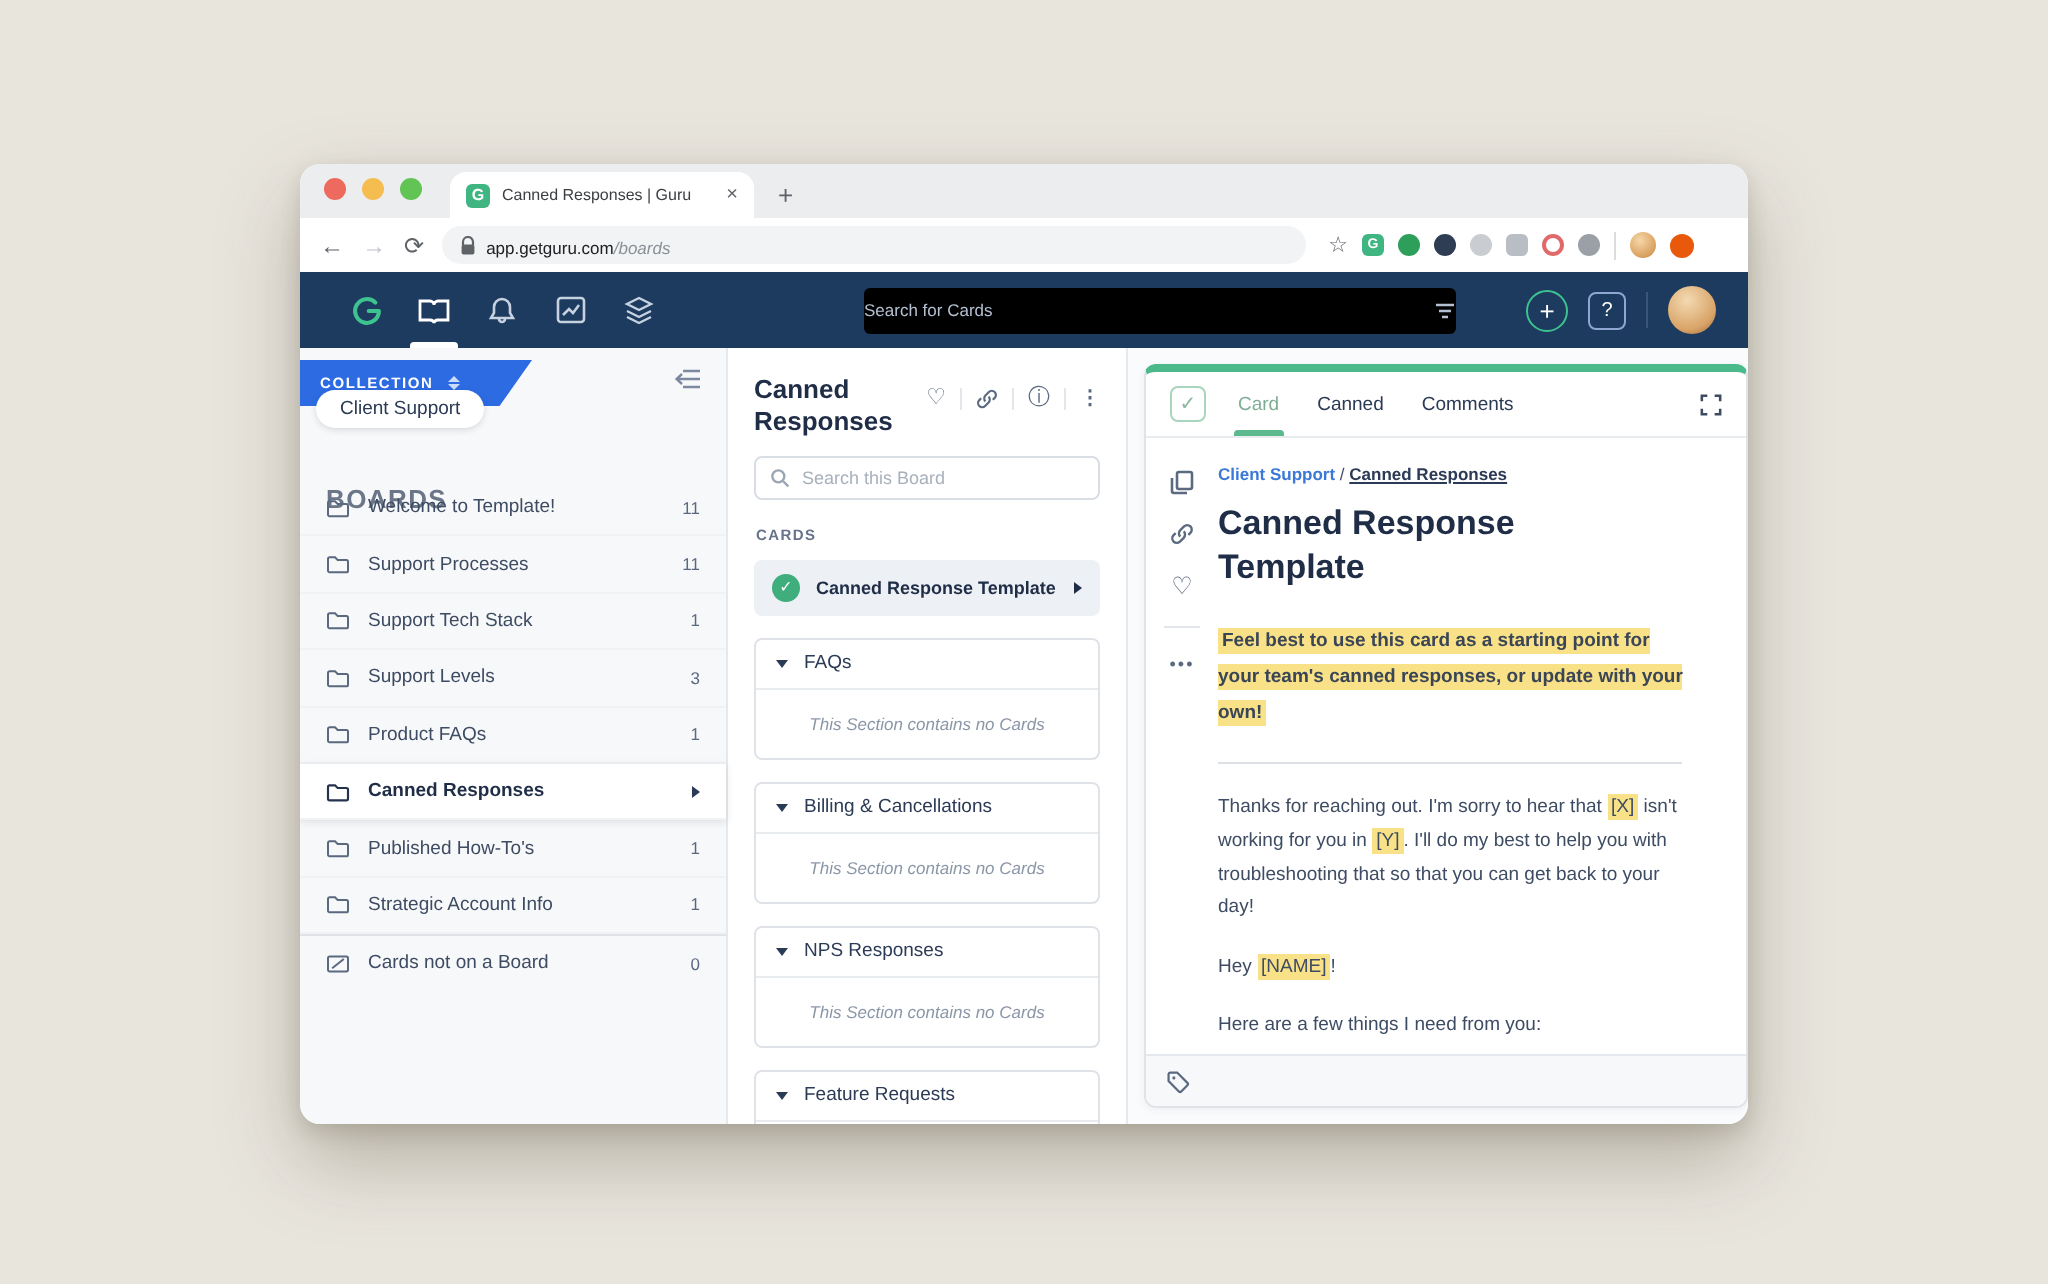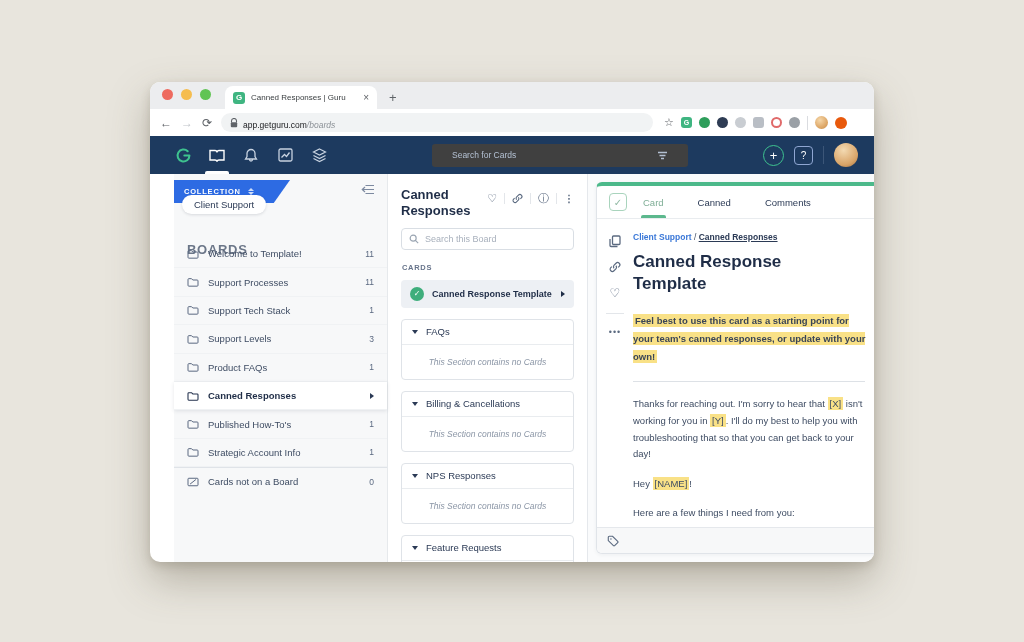--- a/index.html
+++ b/index.html
@@ -33,34 +33,34 @@
   .ext.circle { border-radius:50%; }
   .tb-divider { width:1px; height:14px; background:#dadce0; }
   .avatar-sm { width:13px; height:13px; border-radius:50%; background:radial-gradient(circle at 38% 32%, #f6d7a9, #d9a05e 70%, #a9713a); }
   .profile-dot { width:12px; height:12px; border-radius:50%; background:#e8590c; }
 
   
   .navbar { height:38px; background:#1d3a5f; display:flex; align-items:center; padding:0 16px; }
   .nb-icon { color:#c7d2e0; display:flex; align-items:center; justify-content:center; width:34px; height:100%; position:relative; }
   .nb-icon.active { color:#fff; }
   .nb-icon.active::after { content:""; position:absolute; bottom:0; left:5px; right:5px; height:3px; background:#fff; border-radius:2px 2px 0 0; }
-  .nb-search { margin-left:96px; width:256px; height:23px; background:#404040; border-radius:3px; display:flex; align-items:center; padding:0 20px; gap:6px; }
+  .nb-search { margin-left:96px; width:296px; height:23px; background:#000000; border-radius:3px; display:flex; align-items:center; padding:0 0; gap:6px; }
   .nb-search input { flex:1; background:transparent; border:0; outline:none; color:#dbe3ee; font-size:8.5px; font-family:inherit; }
   .nb-search input::placeholder { color:#b3c0d2; }
   .nb-right { margin-left:auto; display:flex; align-items:center; gap:10px; }
   .plus-btn { width:21px; height:21px; border-radius:50%; border:1.5px solid #3ec28f; color:#fff; font-size:13px; display:flex; align-items:center; justify-content:center; line-height:1; }
   .help-btn { width:19px; height:19px; border-radius:4px; border:1.5px solid #8fa6d2; color:#fff; font-size:10px; display:flex; align-items:center; justify-content:center; }
   .nb-divider { width:1px; height:18px; background:#3c5678; }
   .avatar-lg { width:24px; height:24px; border-radius:50%; background:radial-gradient(circle at 40% 30%, #f3dab2, #d9a468 65%, #9c6a3c); border:1px solid #52котор; }
 
   
   .content { display:flex; height:388px; }
 
   
-  .sidebar { width:214px; background:#f7f8f9; border-right:1px solid #e6e9ec; position:relative; flex:none;margin-left:24px; }
+  .sidebar { width:214px; background:#f7f8f9; border-right:1px solid #e6e9ec; position:relative; flex:none; }
   .coll-banner { position:absolute; left:0; top:6px; width:116px; height:23px; background:#2d6be3;
     clip-path:polygon(0 0,100% 0,86% 100%,0 100%); display:flex; align-items:center; padding:0 10px; gap:7px; }
   .coll-banner .lbl { color:#fff; font-size:7.5px; font-weight:bold; letter-spacing:.8px; }
   .updown { display:flex; flex-direction:column; gap:1px; }
   .updown i { width:0; height:0; border-left:3px solid transparent; border-right:3px solid transparent; }
   .updown .up { border-bottom:3.5px solid #cddcf8; }
   .updown .dn { border-top:3.5px solid #cddcf8; }
   .collapse-ic { position:absolute; right:12px; top:10px; color:#7c89a0; }
   .cs-pill { position:absolute; left:8px; top:21px; background:#fff; border-radius:12px; padding:4px 12px;
     font-size:9.5px; color:#2b3a55; box-shadow:0 1px 3px rgba(40,50,70,.15); }
@@ -95,21 +95,21 @@
   .tri-dn { width:0; height:0; border-left:3.5px solid transparent; border-right:3.5px solid transparent; border-top:4.5px solid #2b3a55; }
   .sec-title { font-size:9.5px; font-weight:normal; color:#2b3a55; }
   .sec-empty { height:34px; display:flex; align-items:center; justify-content:center; font-size:8.5px; font-style:italic; color:#8b96a6; }
 
   
   .cpanel { flex:1; background:#fafbfc; padding:8px; }
   .card { background:#fff; border:1px solid #e0e4e9; border-top:4px solid #4cb98a; border-radius:6px; height:100%;
     display:flex; flex-direction:column; overflow:hidden; box-shadow:0 1px 4px rgba(40,50,70,.06); }
   .card-head { height:33px; display:flex; align-items:center; padding:0 12px; border-bottom:1px solid #e9ecef; flex:none; }
   .verify-badge { width:18px; height:18px; border:1.5px solid #a9d4bd; border-radius:4px; color:#8fb8a2; font-size:10px; display:flex; align-items:center; justify-content:center; }
-  .tabs { display:flex; gap:34px; margin-left:16px; height:100%; align-items:center; }
+  .tabs { display:flex; gap:19px; margin-left:16px; height:100%; align-items:center; }
   .ctab { font-size:9.5px; color:#2b3a55; position:relative; height:100%; display:flex; align-items:center; }
   .ctab.active { color:#7fae96; }
   .ctab.active::after { content:""; position:absolute; left:-2px; right:-2px; bottom:0; height:3px; background:#5cb88d; border-radius:2px 2px 0 0; }
   .expand { margin-left:auto; color:#3e4c63; display:flex; }
   .card-body { flex:1; display:flex; overflow:hidden; }
   .rail { width:36px; padding-top:16px; display:flex; flex-direction:column; align-items:center; gap:13px; color:#5b6a80; flex:none; }
   .rail .rdiv { width:18px; height:1px; background:#e3e6ea; }
   .rail .more { font-size:9px; letter-spacing:1px; color:#5b6a80; }
   .cbody { flex:1; padding:13px 26px 0 0; overflow:hidden; }
   .crumb { font-size:8.5px; }

